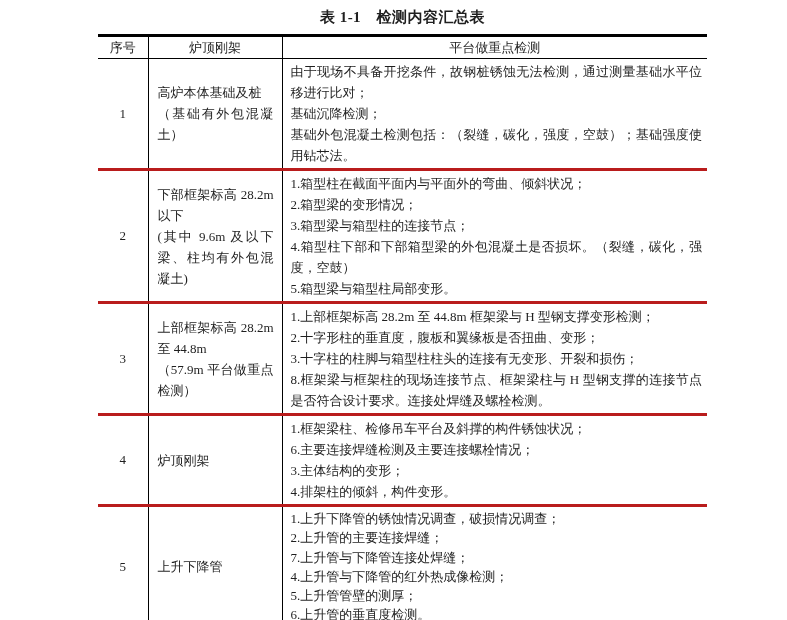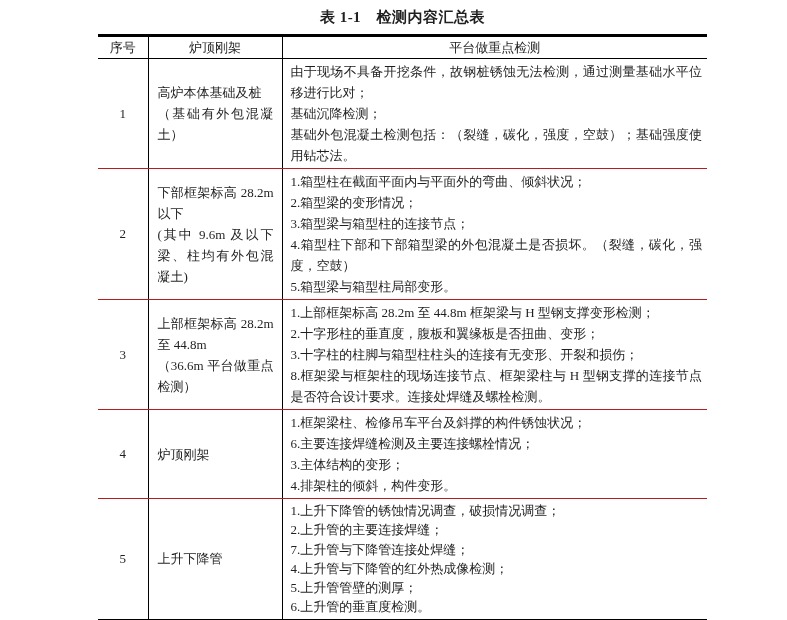--- a/index.html
+++ b/index.html
@@ -36,21 +36,21 @@
     font-weight: normal;
     text-align: center;
     vertical-align: middle;
     height: 23px;
     border-bottom: 1px solid #000;
     padding: 0 2px;
   }
   thead th.cell-no, thead th.cell-loc { border-right: 1px solid #000; text-align: center; }
 
   tbody td {
-    border-bottom: 1px solid #b91c1c;
+    border-bottom: 3px solid #b91c1c;
     vertical-align: middle;
     padding: 2px 4px;
   }
   tbody td.cell-no {
     text-align: center;
     border-right: 1px solid #000;
     font-family: "Liberation Serif", "DejaVu Serif", serif;
   }
   tbody td.cell-loc {
     border-right: 1px solid #000;
@@ -111,21 +111,21 @@
           <div class="para">2.箱型梁的变形情况；</div>
           <div class="para">3.箱型梁与箱型柱的连接节点；</div>
           <div class="para">4.箱型柱下部和下部箱型梁的外包混凝土是否损坏。（裂缝，碳化，强度，空鼓）</div>
           <div class="para">5.箱型梁与箱型柱局部变形。</div>
         </td>
   </tr>
       <tr>
     <td class="cell-no">3</td>
     <td class="cell-loc">
           <div class="para">上部框架标高 28.2m 至 44.8m</div>
-          <div class="para">（36.6m 平台做重点检测）</div>
+          <div class="para">（57.9m 平台做重点检测）</div>
         </td>
     <td class="cell-content">
           <div class="para">1.上部框架标高 28.2m 至 44.8m 框架梁与 H 型钢支撑变形检测；</div>
           <div class="para">2.十字形柱的垂直度，腹板和翼缘板是否扭曲、变形；</div>
           <div class="para">3.十字柱的柱脚与箱型柱柱头的连接有无变形、开裂和损伤；</div>
           <div class="para">8.框架梁与框架柱的现场连接节点、框架梁柱与 H 型钢支撑的连接节点是否符合设计要求。连接处焊缝及螺栓检测。</div>
         </td>
   </tr>
       <tr>
     <td class="cell-no">4</td>

